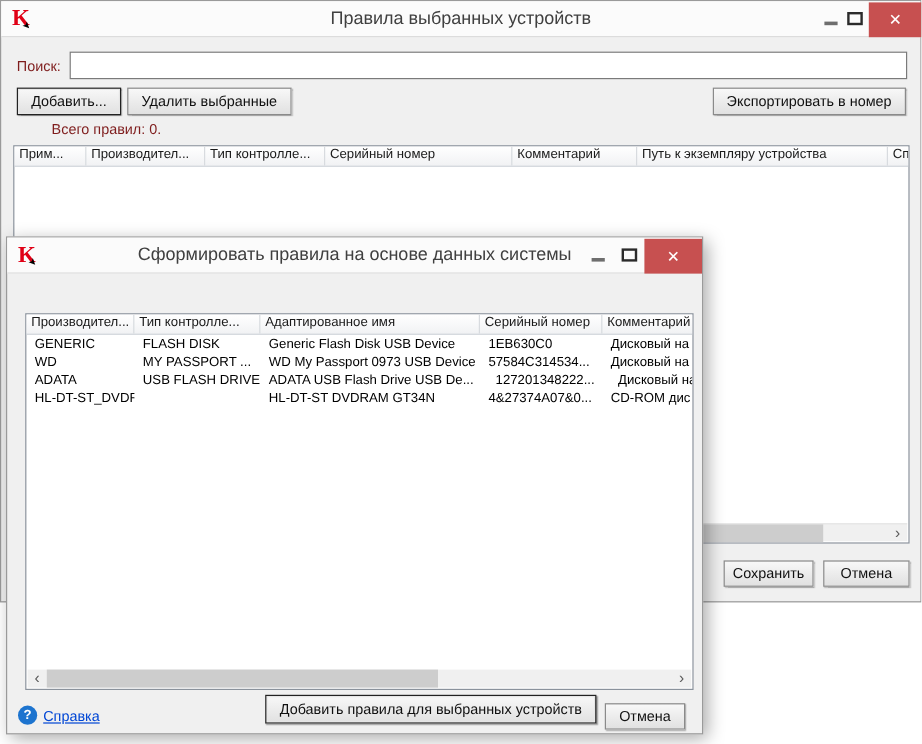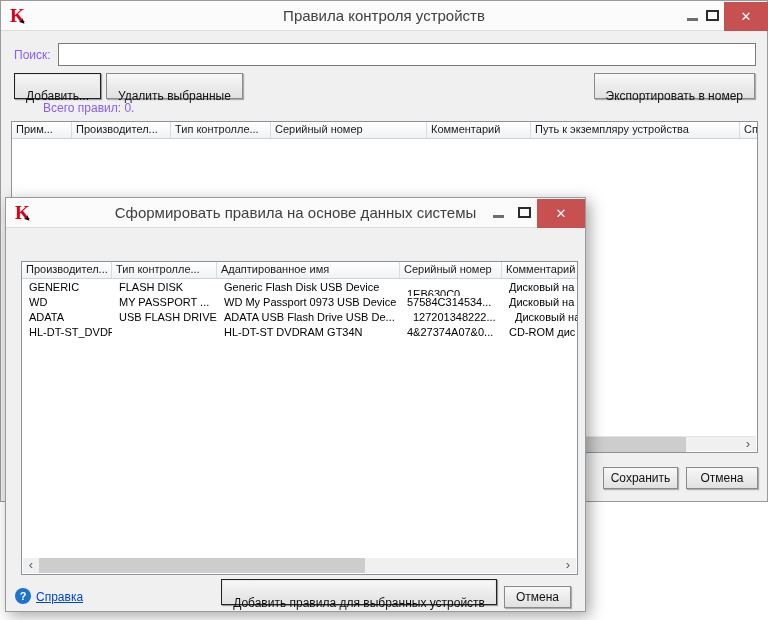--- a/index.html
+++ b/index.html
@@ -13,38 +13,38 @@
   .title-text { position:absolute; left:0; right:0; top:6px; text-align:center; font-size:15px; color:#404040; pointer-events:none; white-space:nowrap; }
   .klogo { position:absolute; width:20px; height:20px; }
   .klogo .k { position:absolute; left:0; top:-2px; font-family:"Liberation Serif","DejaVu Serif",serif; font-weight:bold; font-size:19px; color:#e00016; }
   .klogo .arrow { position:absolute; left:9px; top:10px; font-size:8px; color:#000; transform:rotate(45deg); }
   .cap-min { position:absolute; width:11px; height:3px; background:#6e6e6e; }
   .cap-max { position:absolute; width:13px; height:11px; border:2px solid #2b2b2b; background:transparent; }
   .cap-close { position:absolute; top:1px; height:29px; background:#c75050; color:#fff; text-align:center; font-size:13px; font-weight:bold; line-height:29px; }
 
   
   .btn { position:absolute; font-size:12px; color:#111; background:linear-gradient(180deg,#f8f8f8 0%,#ebebeb 55%,#e1e1e1 100%);
-         border:1px solid #8a8a8a; box-shadow:1px 1px 1px rgba(0,0,0,.28); padding:12px 11px; height:23px; line-height:21px;
+         border:1px solid #8a8a8a; box-shadow:1px 1px 1px rgba(0,0,0,.28); padding:0 11px; height:23px; line-height:21px;
          text-align:center; white-space:nowrap; cursor:default; }
   .btn.default { border-color:#222; box-shadow:1px 1px 1px rgba(0,0,0,.35), inset 0 0 0 1px #e6e6e6; }
 
   
   .tbl { position:absolute; background:#fff; border:1px solid #8a929c; overflow:hidden; }
   .thead { display:flex; height:17px; background:linear-gradient(#ffffff,#f1f2f4); border-bottom:1px solid #cdd2d8; }
   .th { font-size:11px; color:#1a1a1a; padding:1px 4px 0 4px; border-right:1px solid #d8dbdf; white-space:nowrap; overflow:hidden; flex:none; }
   .tr { display:flex; height:15px; }
   .td { font-size:11px; color:#000; padding:0 7px; white-space:nowrap; overflow:hidden; flex:none; }
 
   
   .hscroll { position:absolute; left:1px; right:1px; bottom:1px; height:15px; background:#f0f0f0; display:flex; align-items:center; }
   .sb-arrow { width:16px; height:15px; text-align:center; font-size:13px; line-height:14px; color:#5a5a5a; flex:none; }
   .sb-thumb { height:15px; background:#cdcdcd; flex:none; }
 
   
-  .lbl { position:absolute; font-size:12px; color:#8b5cf6; white-space:nowrap; }
+  .lbl { position:absolute; font-size:12px; color:#7f1d1d; white-space:nowrap; }
   .search-input { position:absolute; background:#fff; border:1px solid #7a7a7a; height:23px; font-size:12px; padding:0 4px;
                   font-family:inherit; outline:none; }
   .help-icon { position:absolute; width:16px; height:16px; border-radius:50%; background:#1d74cf; color:#fff; font-size:11px;
                font-weight:bold; text-align:center; line-height:16px; }
   .help-link { position:absolute; font-size:12px; color:#0046d5; text-decoration:underline; cursor:pointer; }
 
   
   #main-window { left:0; top:0; width:768px; height:502px; }
   
   #dialog { left:5px; top:197px; width:581px; height:415px; box-shadow:4px 4px 14px rgba(0,0,0,.35); }
@@ -54,21 +54,21 @@
 
 <div class="stage">
 
   <div class="window" id="main-window">
 
     <div class="titlebar">
       <span class="klogo" style="left:9px; top:6px;">
         <span class="k">K</span>
         <span class="arrow">➤</span>
       </span>
-      <span class="title-text">Правила контроля устройств</span>
+      <span class="title-text">Правила выбранных устройств</span>
       <span class="cap-min" style="left:686px; top:17px;"></span>
       <span class="cap-max" style="left:705px; top:9px;"></span>
       <span class="cap-close" style="left:723px; width:44px;">✕</span>
     </div>
 
     <span class="lbl" style="left:13px; top:47px;">Поиск:</span>
     <input class="search-input" style="left: 57px; top: 42px; width: 698px;" value="">
 
     <div class="btn default" style="left:13px; top:72px;">Добавить...</div>
     <div class="btn" style="left:105px; top:72px;">Удалить выбранные</div>
@@ -118,21 +118,21 @@
         <span class="th" style="width:105px;">Тип контролле...</span>
         <span class="th" style="width:183px;">Адаптированное имя</span>
         <span class="th" style="width:102px;">Серийный номер</span>
         <span class="th" style="flex:1 1 auto; border-right:none;">Комментарий</span>
       </div>
 
       <div class="tr" style="margin-top:2px;">
         <span class="td" style="width:90px;">GENERIC</span>
         <span class="td" style="width:105px;">FLASH DISK</span>
         <span class="td" style="width:183px;">Generic Flash Disk USB Device</span>
-        <span class="td" style="width:102px;margin-top:7px;">1EB630C0</span>
+        <span class="td" style="width:102px;">1EB630C0</span>
         <span class="td" style="flex:1 1 auto;">Дисковый на</span>
       </div>
       <div class="tr">
         <span class="td" style="width:90px;">WD</span>
         <span class="td" style="width:105px;">MY PASSPORT ...</span>
         <span class="td" style="width:183px;">WD My Passport 0973 USB Device</span>
         <span class="td" style="width:102px;">57584C314534...</span>
         <span class="td" style="flex:1 1 auto;">Дисковый на</span>
       </div>
       <div class="tr">

